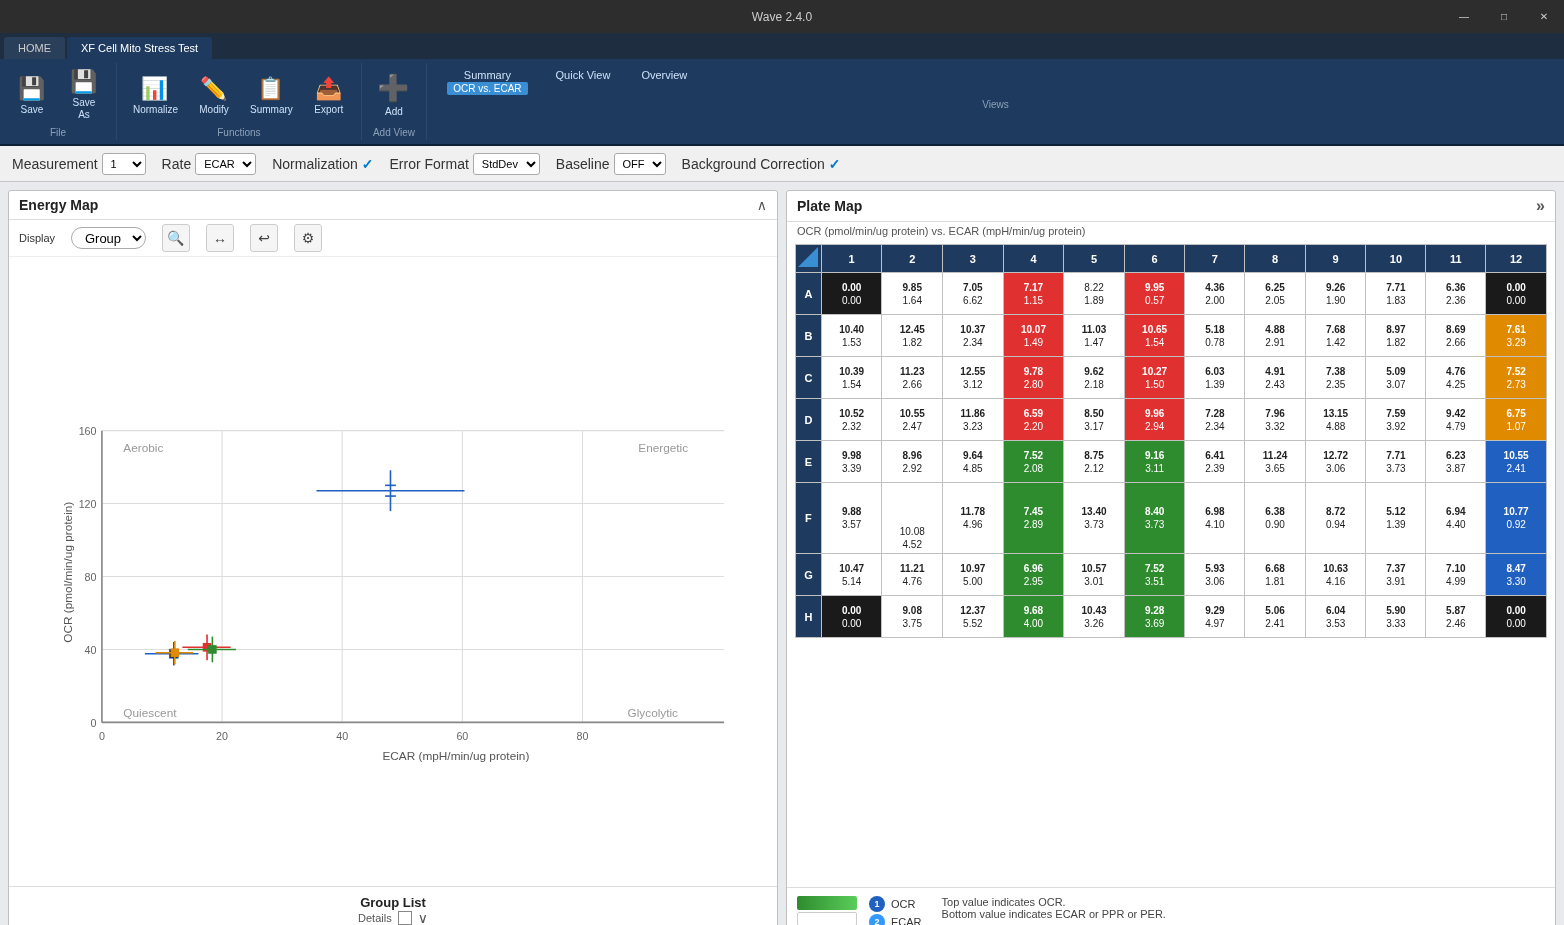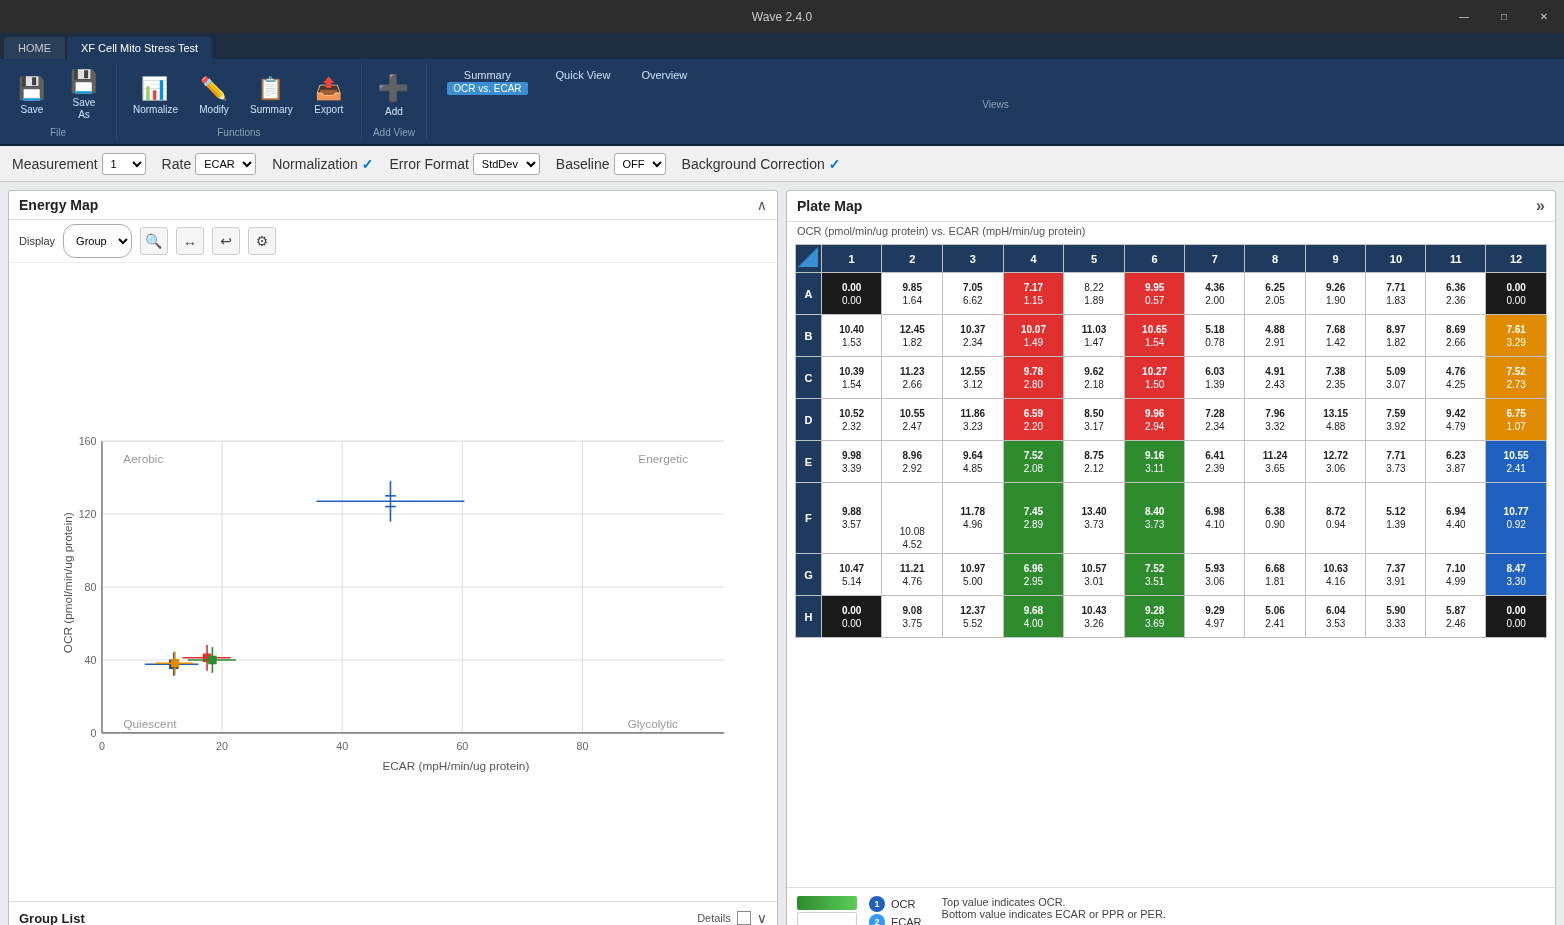--- a/index.html
+++ b/index.html
@@ -189,31 +189,32 @@
       border-bottom: 1px solid #ddd;
     }
     .panel-title { font-size: 14px; font-weight: bold; color: #222; }
     .panel-controls { display: flex; align-items: center; gap: 6px; }
     .collapse-btn { cursor: pointer; color: #555; font-size: 14px; }
 
     .chart-controls {
       display: flex;
       align-items: center;
       padding: 4px 10px;
-      gap: 8px;
+      gap: 16px;
       border-bottom: 1px solid #eee;
     }
     .display-label { font-size: 11px; color: #333; }
     .group-select {
       border: 1px solid #aaa;
       border-radius: 12px;
       padding: 1px 8px;
-      font-size: 11px;
+      font-size: 13px;
       background: white;
-      height: 34px;
+      height: 22px;
+      text-align: right;
     }
     .chart-tool-btn {
       width: 28px;
       height: 28px;
       display: flex;
       align-items: center;
       justify-content: center;
       cursor: pointer;
       border: 1px solid #ccc;
       border-radius: 3px;
@@ -236,20 +237,21 @@
       padding: 8px 10px;
       display: flex;
       flex-direction: column;
       gap: 4px;
     }
     .group-list-header {
       display: flex;
       align-items: center;
       justify-content: space-between;
       margin-bottom: 4px;
+      flex-direction: column;
     }
     .group-list-title { font-size: 13px; font-weight: bold; color: #222; }
     .group-list-controls { display: flex; align-items: center; gap: 6px; }
     .details-label { font-size: 11px; color: #555; }
     .details-checkbox {
       width: 14px; height: 14px; border: 1px solid #888; background: white; cursor: pointer;
     }
     .group-items {
       display: flex;
       gap: 24px;

